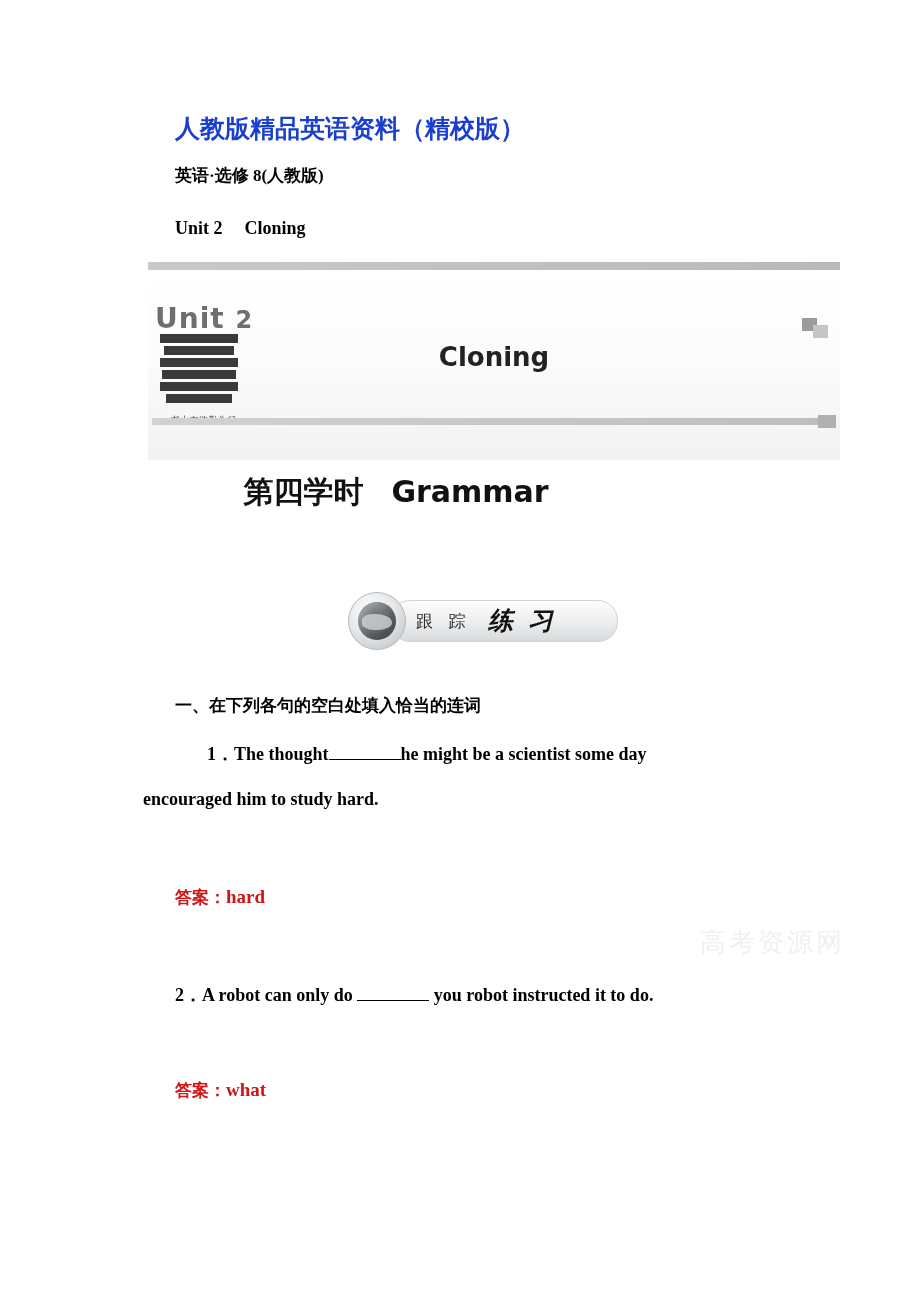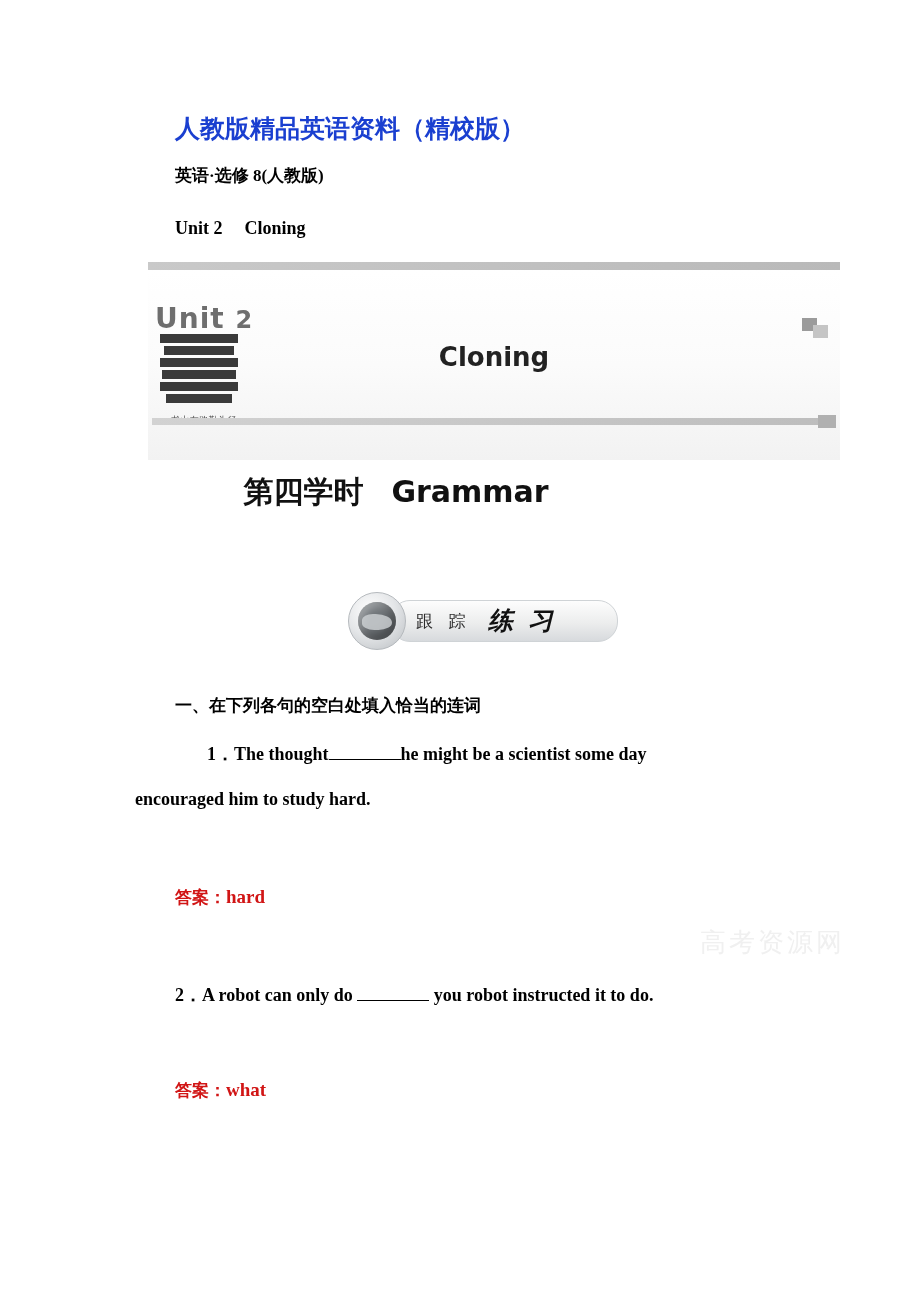--- a/index.html
+++ b/index.html
@@ -266,21 +266,21 @@
     width: 615px;
     font-family: "Liberation Serif", serif;
     font-weight: bold;
     font-size: 18px;
     text-align: justify;
     white-space: nowrap;
     margin-left: 32px;
   }
   .q1-l2 {
     position: absolute;
-    left: 135px;
+    left: 143px;
     top: 789px;
     font-family: "Liberation Serif", serif;
     font-weight: bold;
     font-size: 18px;
     white-space: nowrap;
   }
   .blank {
     display: inline-block;
     border-bottom: 1.6px solid #000;
     vertical-align: baseline;

